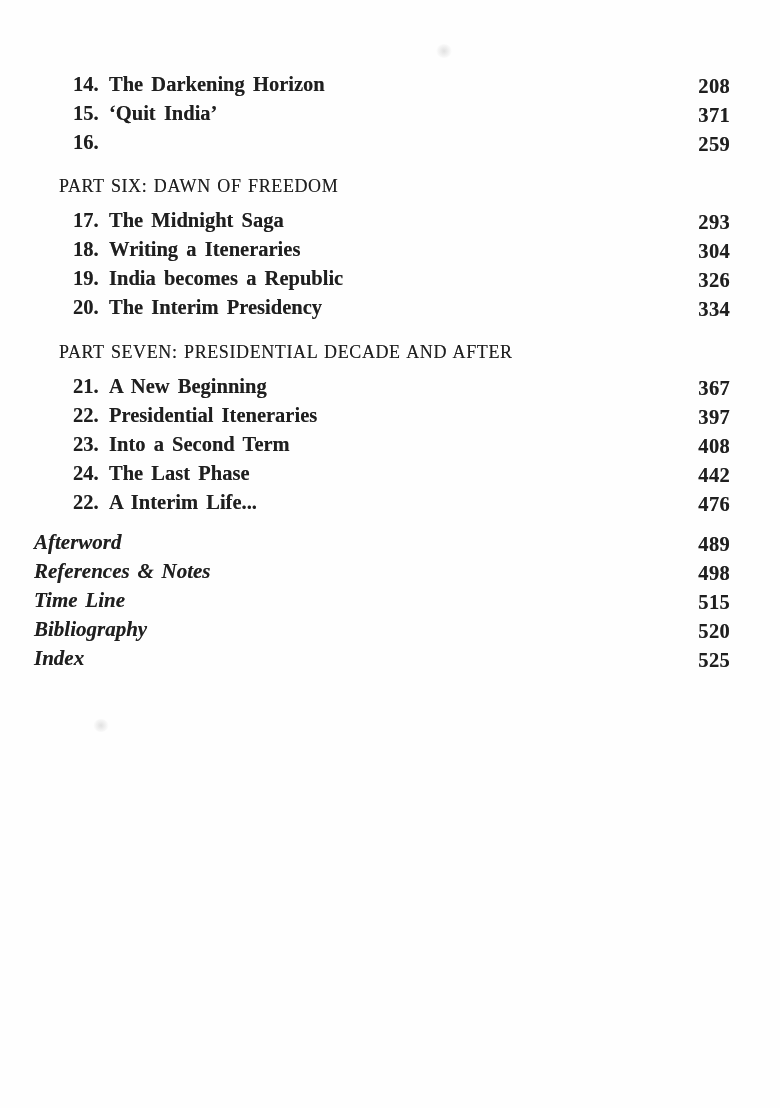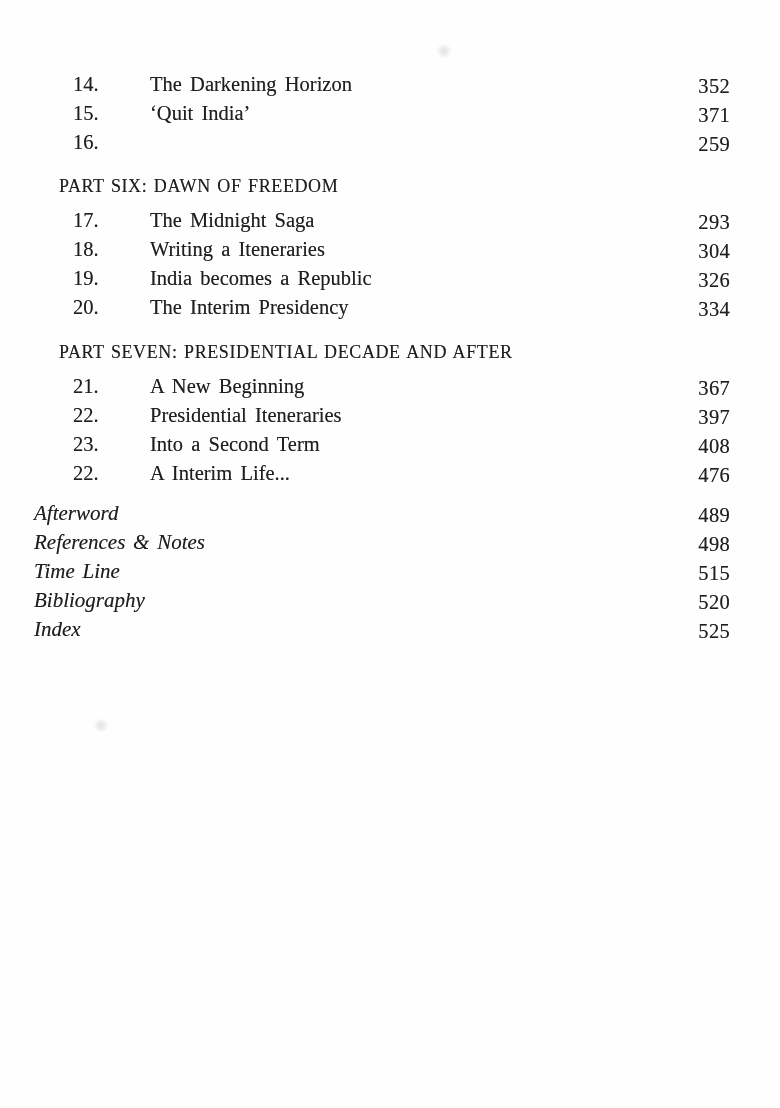--- a/index.html
+++ b/index.html
@@ -19,35 +19,35 @@
   .toc {
     padding-top: 70px;
     text-shadow: 0 0 0.6px rgba(40, 40, 40, 0.55);
   }
   .group { margin: 0; }
   .row {
     display: flex;
     height: 29px;
     line-height: 29px;
     align-items: flex-end;
+    font-weight: bold;
   }
   .chapter-row {
     padding-left: 73px;
     padding-right: 50px;
     font-size: 20.5px;
   }
   .chapter-num {
     display: inline-block;
     width: 36px;
     flex: 0 0 36px;
   }
   .chapter-title {
     word-spacing: 0.15em;
     white-space: nowrap;
-    margin-left: 41px;
   }
   .page-num {
     margin-left: auto;
     font-size: 20.5px;
     transform: translateY(2px);
     letter-spacing: 0.3px;
   }
   .part-row {
     padding-left: 59px;
     margin-top: 15px;
@@ -84,21 +84,21 @@
 <body>
 
 <div class="page">
   <div class="smudge smudge-top"></div>
   <div class="smudge smudge-mid"></div>
   <div class="toc" id="toc-root">
       <div class="group">
         <div class="row chapter-row">
     <span class="chapter-num">14.</span>
     <span class="chapter-title">The Darkening Horizon</span>
-    <span class="page-num">352</span>
+    <span class="page-num">208</span>
   </div>
         <div class="row chapter-row">
     <span class="chapter-num">15.</span>
     <span class="chapter-title">‘Quit India’</span>
     <span class="page-num">371</span>
   </div>
         <div class="row chapter-row">
     <span class="chapter-num">16.</span>
     <span class="page-num">259</span>
   </div>
@@ -141,20 +141,25 @@
     <span class="chapter-num">22.</span>
     <span class="chapter-title">Presidential Iteneraries</span>
     <span class="page-num">397</span>
   </div>
         <div class="row chapter-row">
     <span class="chapter-num">23.</span>
     <span class="chapter-title">Into a Second Term</span>
     <span class="page-num">408</span>
   </div>
         <div class="row chapter-row">
+    <span class="chapter-num">24.</span>
+    <span class="chapter-title">The Last Phase</span>
+    <span class="page-num">442</span>
+  </div>
+        <div class="row chapter-row">
     <span class="chapter-num">22.</span>
     <span class="chapter-title">A Interim Life...</span>
     <span class="page-num">476</span>
   </div>
       </div>
       <div class="group back-group">
         <div class="row back-row">
     <span class="back-title">Afterword</span>
     <span class="page-num">489</span>
   </div>

